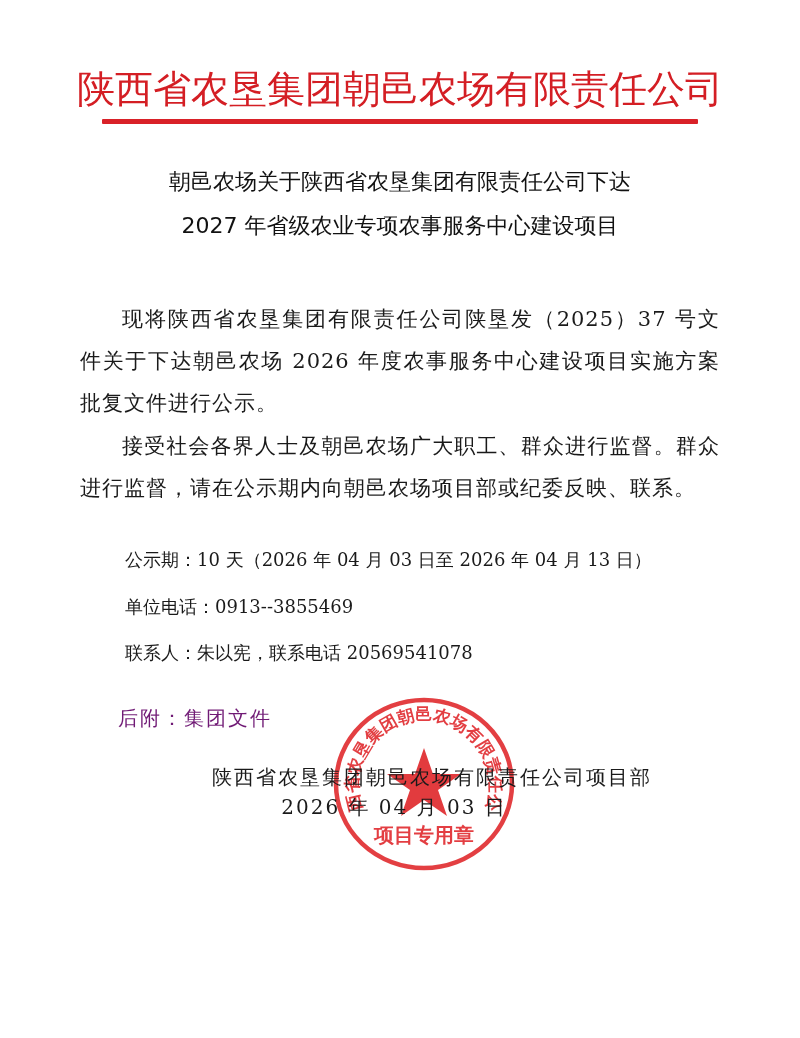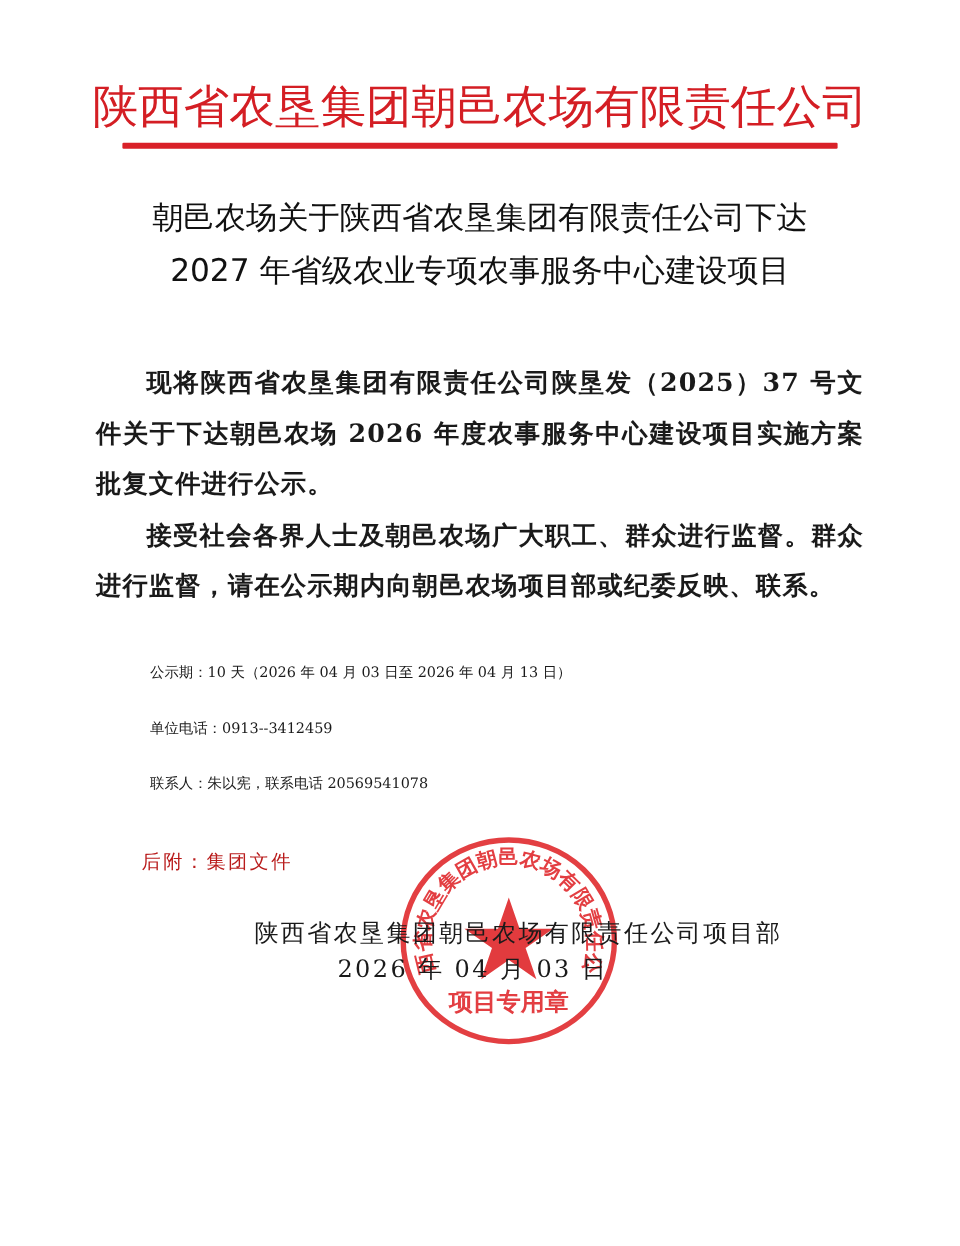--- a/index.html
+++ b/index.html
@@ -18,44 +18,44 @@
   }
   .red-rule {
     position: absolute; left: 102px; top: 119px; width: 596px; height: 5px;
     background: #d92128; border-radius: 1px;
   }
 
   .title {
     position: absolute; left: 0; top: 160px; width: 800px;
     text-align: center;
     font-family: "DejaVu Sans", "Liberation Sans", sans-serif;
-    font-size: 26px; line-height: 44px; color: #111111;
+    font-size: 22px; line-height: 44px; color: #111111;
   }
   .title div { white-space: nowrap; }
 
   .body-text {
     position: absolute; left: 80px; width: 640px;
     font-size: 21px; line-height: 42px; color: #1a1a1a;
     letter-spacing: 1px; text-align: justify;
   }
   .p1 { top: 298px; }
   .p2 { top: 425px; }
-  .indent { text-indent: 42px; font-weight: bold; }
+  .indent { text-indent: 42px; }
 
   .info {
     position: absolute; left: 125px; width: 600px;
-    font-size: 12px; line-height: 30px; color: #1a1a1a; white-space: nowrap;
+    font-size: 18px; line-height: 30px; color: #1a1a1a; white-space: nowrap;
   }
   .info1 { top: 545px; }
   .info2 { top: 592px; }
   .info3 { top: 638px; }
 
   .attach {
     position: absolute; left: 118px; top: 703px;
-    font-size: 16px; line-height: 30px; color: #b91c1c; letter-spacing: 2px;
+    font-size: 20px; line-height: 30px; color: #701a75; letter-spacing: 2px;
   }
 
   .seal {
     position: absolute; left: 330px; top: 692px; width: 188px; height: 180px;
     z-index: 1;
   }
 
   .sign {
     position: absolute; left: 0; width: 800px; text-align: center; z-index: 2;
     font-size: 20px; line-height: 30px; color: #1a1a1a; letter-spacing: 2px;
@@ -73,21 +73,21 @@
 
   <div class="title">
     <div>朝邑农场关于陕西省农垦集团有限责任公司下达</div>
     <div>2027 年省级农业专项农事服务中心建设项目</div>
   </div>
 
   <div class="body-text p1 indent">现将陕西省农垦集团有限责任公司陕垦发（2025）37 号文件关于下达朝邑农场 2026 年度农事服务中心建设项目实施方案批复文件进行公示。</div>
   <div class="body-text p2 indent">接受社会各界人士及朝邑农场广大职工、群众进行监督。群众进行监督，请在公示期内向朝邑农场项目部或纪委反映、联系。</div>
 
   <div class="info info1">公示期：10 天（2026 年 04 月 03 日至 2026 年 04 月 13 日）</div>
-  <div class="info info2">单位电话：0913--3412459</div>
+  <div class="info info2">单位电话：0913--3855469</div>
   <div class="info info3">联系人：朱以宪，联系电话 20569541078</div>
 
   <div class="attach">后附：集团文件</div>
 
   <svg class="seal" viewBox="0 0 188 180">
     <defs>
       <path id="sealArc" d="M 30 110 A 66 66 0 1 1 158 110"></path>
     </defs>
     <ellipse cx="94" cy="92" rx="88" ry="84" fill="none" stroke="#e02a2e" stroke-width="4.5" opacity="0.9"></ellipse>
     <text font-family="DejaVu Sans, sans-serif" font-size="17" fill="#e02a2e" opacity="0.9" font-weight="bold">

